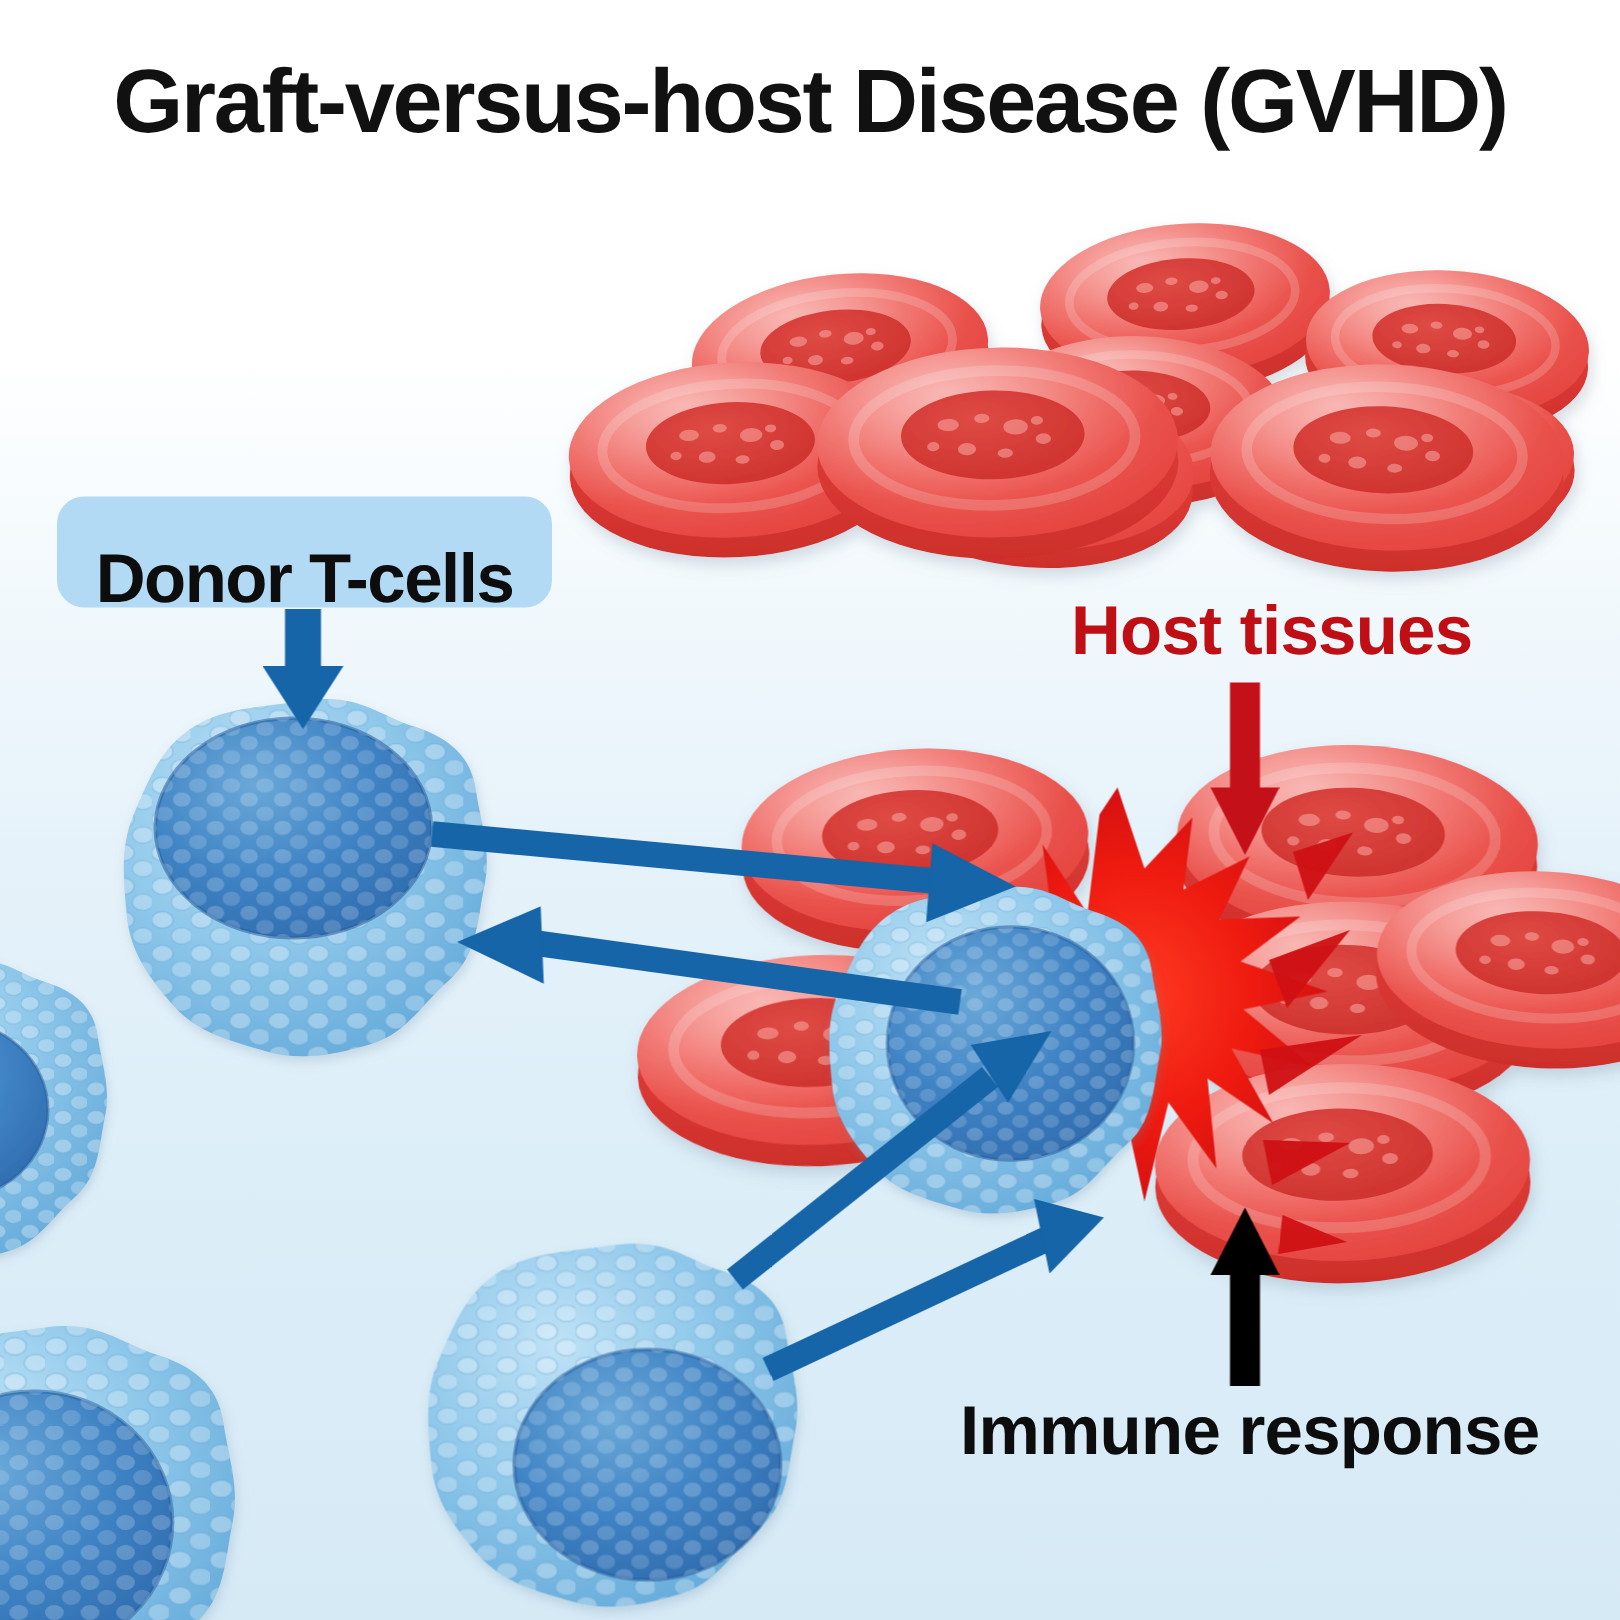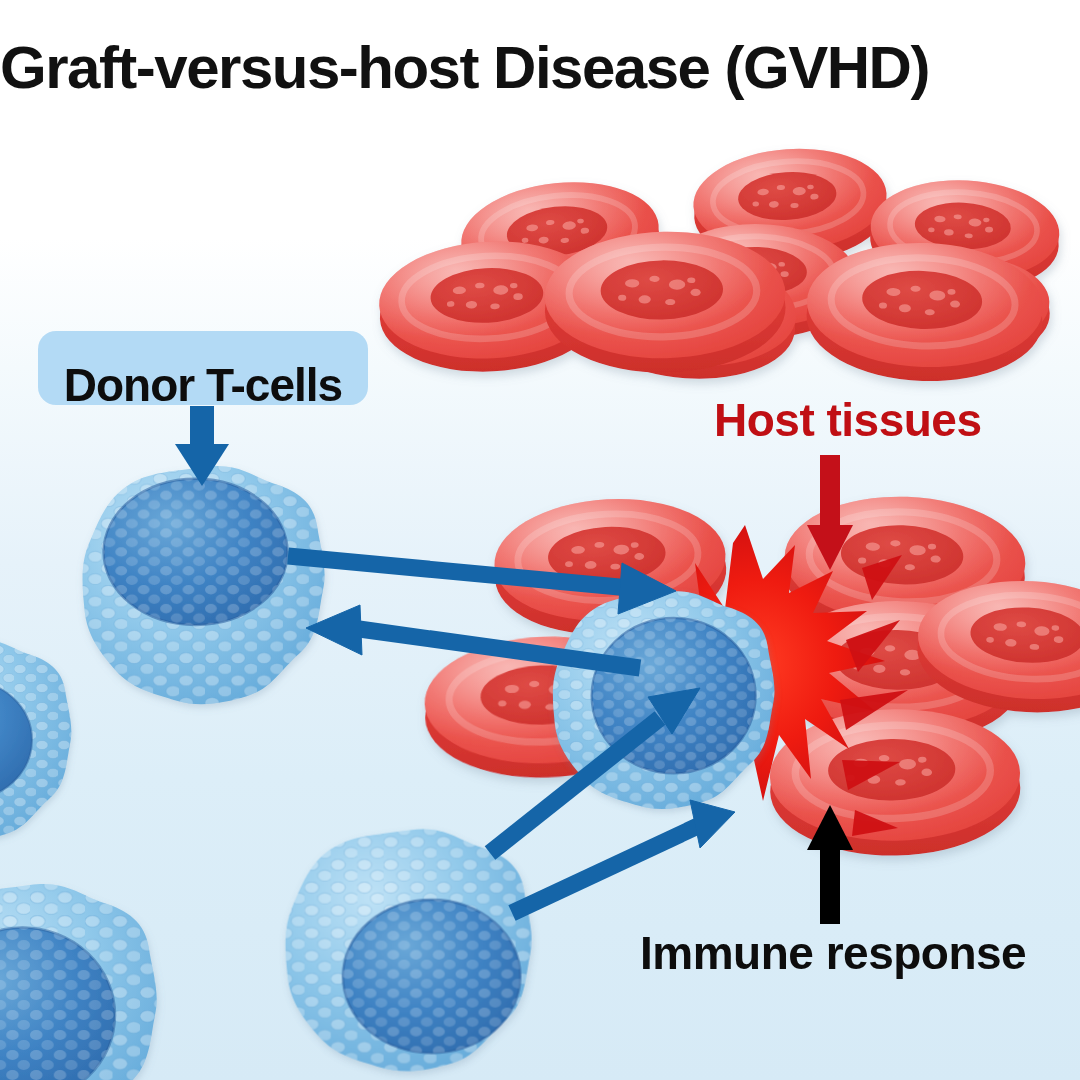--- a/index.html
+++ b/index.html
@@ -10,21 +10,21 @@
   #stage{
     position:relative;width:1080px;height:1080px;overflow:hidden;
     background:linear-gradient(to bottom,#ffffff 0%,#ffffff 22%,#f4fafd 34%,#e6f2fa 52%,#dceef8 72%,#d6eaf6 100%);
   }
   #art{position:absolute;inset:0;width:1080px;height:1080px;}
   .label-text{
     position:absolute;font-weight:bold;white-space:nowrap;
     letter-spacing:-0.5px;line-height:1;
   }
   #title{
-    top:38px;left:0;width:1080px;
+    top:38px;left:0;width:1080px;text-align:center;
     font-size:60px;color:#111111;font-weight:bold;
     letter-spacing:-1.5px;
   }
   #donor-box{
     position:absolute;left:38px;top:331px;width:330px;height:74px;
     background:#b3daf5;border-radius:18px;
   }
   #donor-label{
     position:absolute;left:38px;top:348px;width:330px;height:74px;
     display:flex;align-items:center;justify-content:center;

